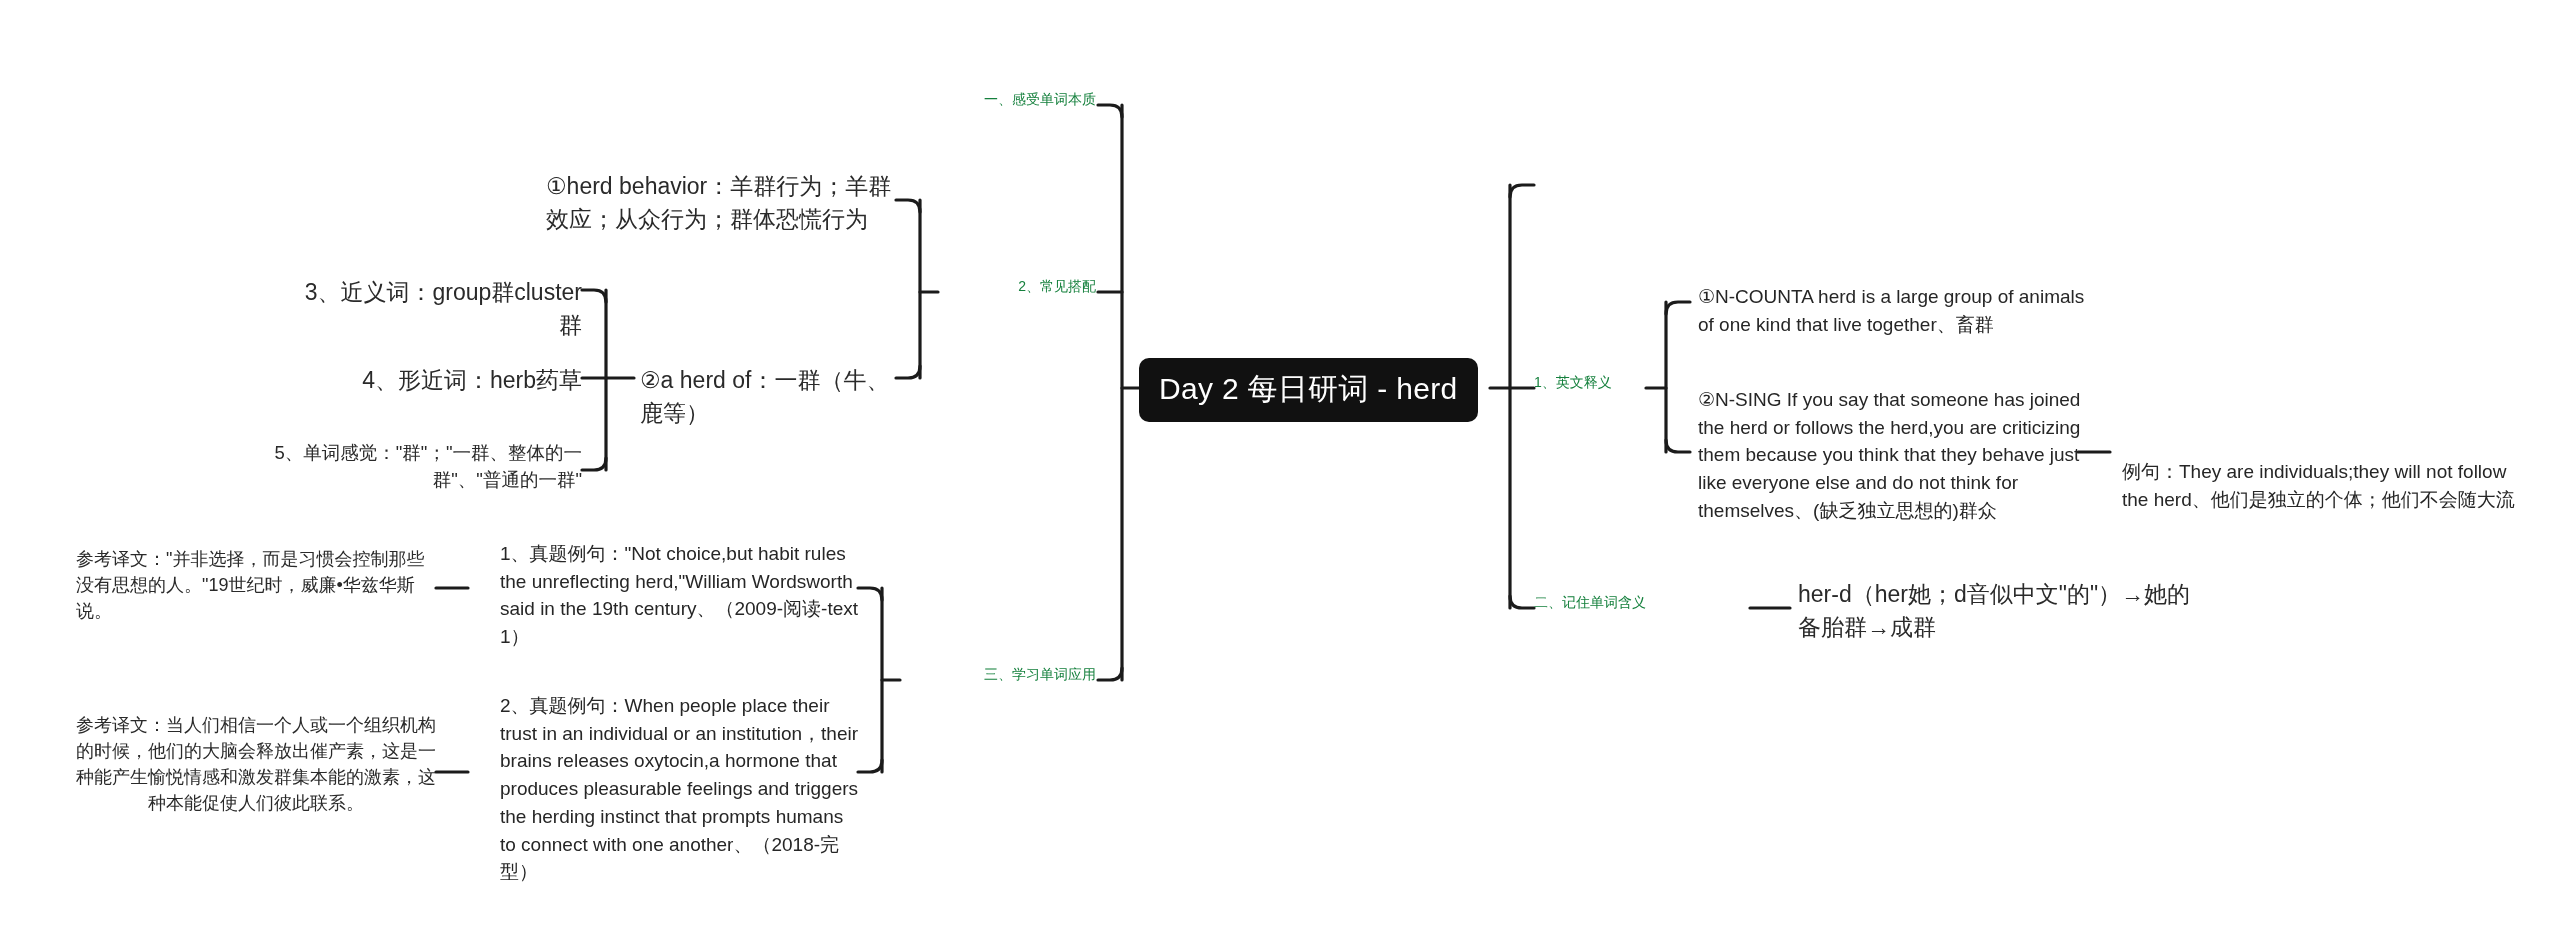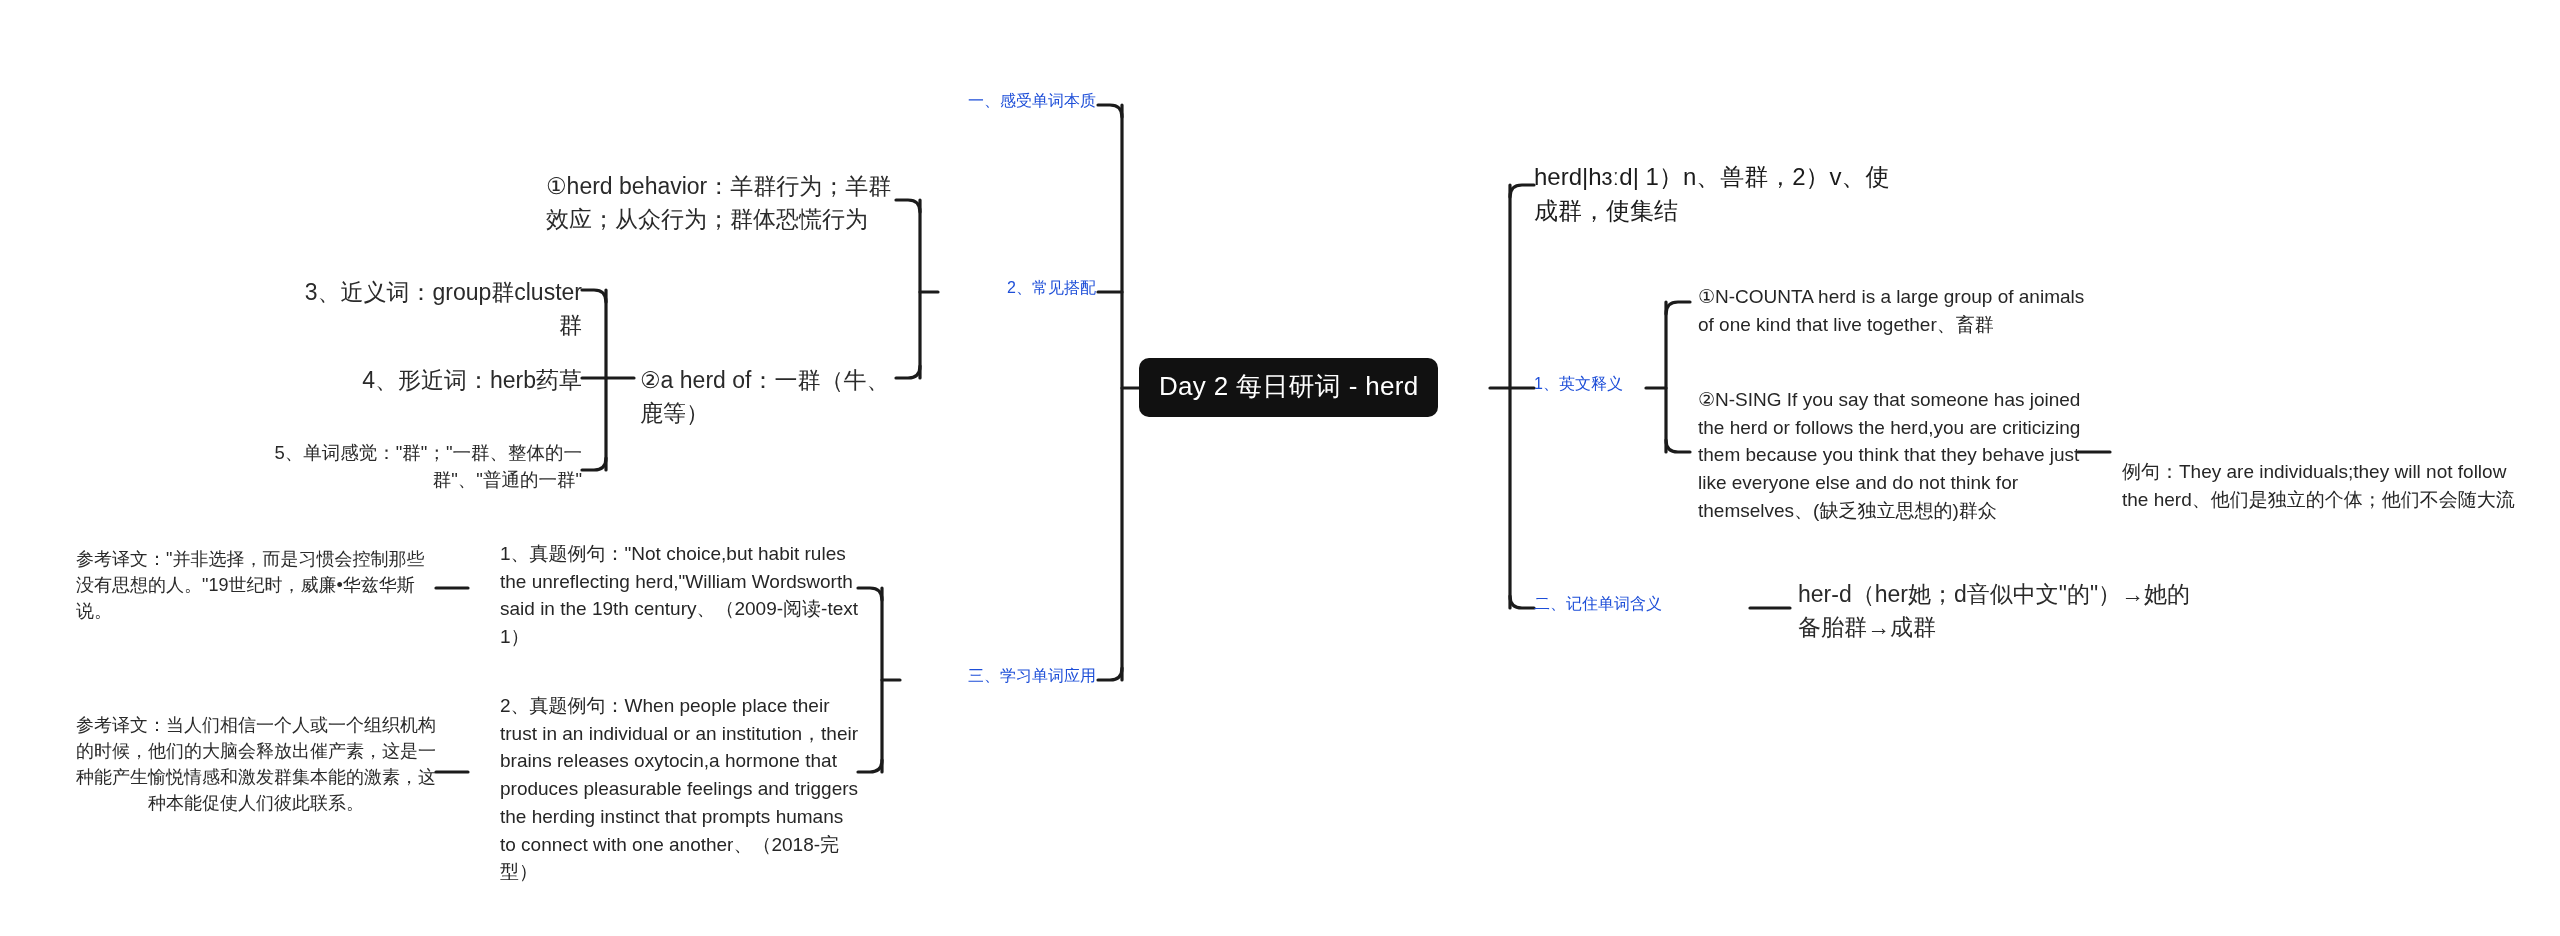--- a/index.html
+++ b/index.html
@@ -41,30 +41,30 @@
     display: block;
     white-space: pre-wrap;
     word-break: break-word;
   }
   
   .root {
     background: #111111;
     color: #ffffff;
     border-radius: 10px;
     padding: 12px 20px 14px 20px;
-    font-size: 26px;
+    font-size: 30px;
     line-height: 1.25;
     letter-spacing: 0.3px;
     white-space: nowrap;
   }
   
   .branch {
-    font-size: 16px;
+    font-size: 14px;
     line-height: 1.35;
-    color: #1d4ed8;
+    color: #15803d;
     white-space: nowrap;
   }
   
   .leaf {
     font-size: 23px;
     line-height: 1.42;
     color: #2a2a2a;
   }
   .leaf-sm {
     font-size: 18.5px;
@@ -187,23 +187,20 @@
   </div>
 
   <div class="node leaf-en ta-left" style="left:500px; top:692px; width:360px;">
     <span class="txt">2、真题例句：When people place their trust in an individual or an institution，their brains releases oxytocin,a hormone that produces pleasurable feelings and triggers the herding instinct that prompts humans to connect with one another、（2018-完型）</span>
   </div>
 
   <div class="node tiny ta-left" style="left:76px; top:712px; width:360px;text-align:center;">
     <span class="txt">参考译文：当人们相信一个人或一个组织机构的时候，他们的大脑会释放出催产素，这是一种能产生愉悦情感和激发群集本能的激素，这种本能促使人们彼此联系。</span>
   </div>
 
-  <div class="node head-def ta-left" style="left:1534px; top:160px; width:372px;">
-    <span class="txt">herd|hɜːd| 1）n、兽群，2）v、使成群，使集结</span>
-  </div>
 
   <div class="node branch ta-left" style="left:1534px; top:373px; width:120px;">
     <span class="txt">1、英文释义</span>
   </div>
 
   <div class="node branch ta-left" style="left:1534px; top:593px; width:220px;">
     <span class="txt">二、记住单词含义</span>
   </div>
 
   <div class="node leaf-en ta-left" style="left:1698px; top:386px; width:392px;">

